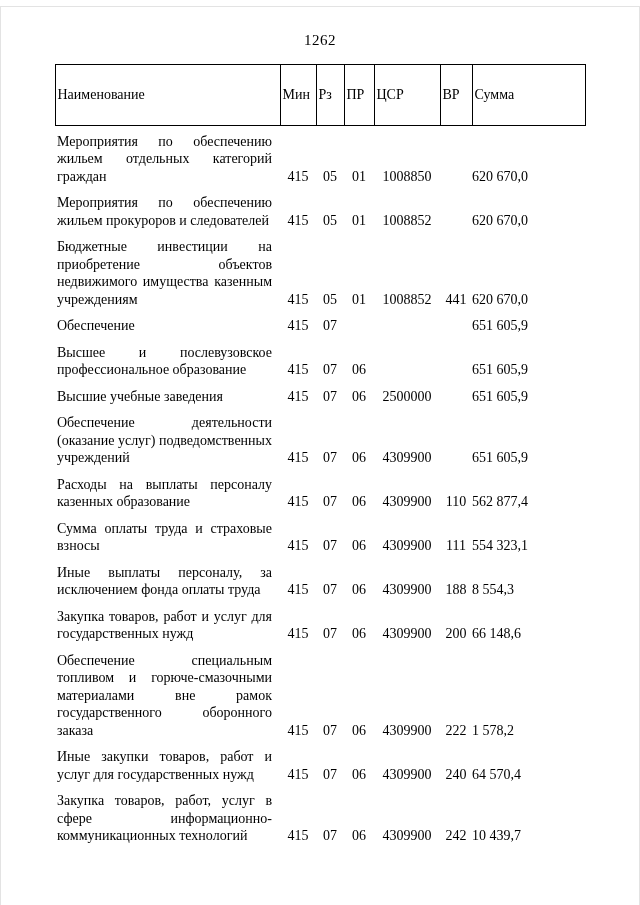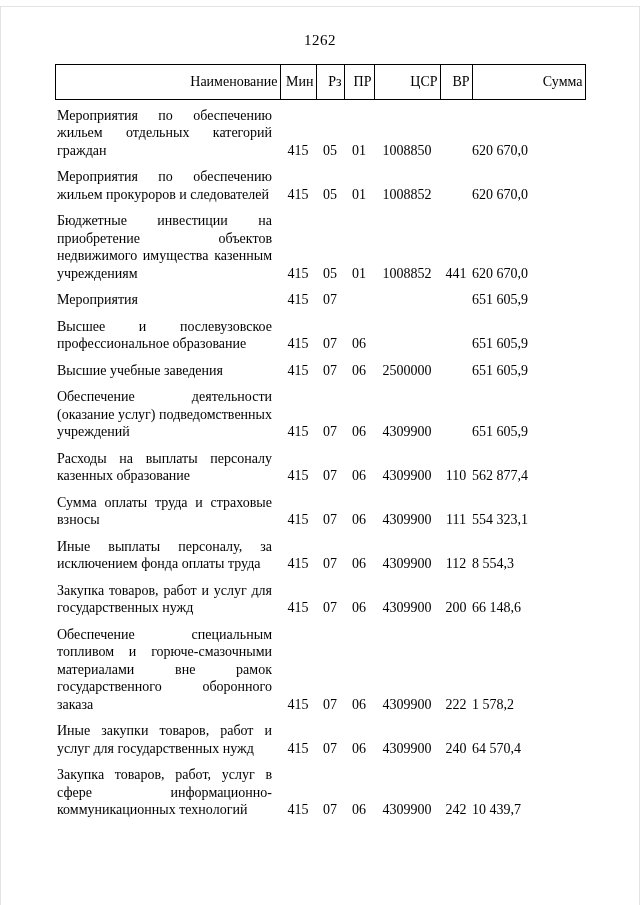--- a/index.html
+++ b/index.html
@@ -32,23 +32,23 @@
   col.c-min  { width: 36px; }
   col.c-rz   { width: 28px; }
   col.c-pr   { width: 30px; }
   col.c-csr  { width: 66px; }
   col.c-vr   { width: 32px; }
   col.c-sum  { width: 113px; }
 
   thead th {
     border: 1px solid #000000;
     font-weight: normal;
-    text-align: right;
+    text-align: left;
     vertical-align: middle;
-    padding: 8px 2px;
+    padding: 21px 2px;
     font-size: 14px;
   }
   tbody td {
     vertical-align: bottom;
     padding: 7px 0 2px 0;
   }
   tbody td.name {
     text-align: justify;
     padding-left: 2px;
     padding-right: 8px;
@@ -112,21 +112,21 @@
         <tr>
     <td class="name">Бюджетные инвестиции на приобретение объектов недвижимого имущества казенным учреждениям</td>
     <td class="num">415</td>
     <td class="num">05</td>
     <td class="num">01</td>
     <td class="num">1008852</td>
     <td class="num">441</td>
     <td class="sum">620 670,0</td>
   </tr>
         <tr>
-    <td class="name">Мероприятия</td>
+    <td class="name">Обеспечение</td>
     <td class="num">415</td>
     <td class="num">07</td>
     <td class="num"></td>
     <td class="num"></td>
     <td class="num"></td>
     <td class="sum">651 605,9</td>
   </tr>
         <tr>
     <td class="name">Высшее и послевузовское профессиональное образование</td>
     <td class="num">415</td>
@@ -171,21 +171,21 @@
     <td class="num">4309900</td>
     <td class="num">111</td>
     <td class="sum">554 323,1</td>
   </tr>
         <tr>
     <td class="name">Иные выплаты персоналу, за исключением фонда оплаты труда</td>
     <td class="num">415</td>
     <td class="num">07</td>
     <td class="num">06</td>
     <td class="num">4309900</td>
-    <td class="num">112</td>
+    <td class="num">188</td>
     <td class="sum">8 554,3</td>
   </tr>
         <tr>
     <td class="name">Закупка товаров, работ и услуг для государственных нужд</td>
     <td class="num">415</td>
     <td class="num">07</td>
     <td class="num">06</td>
     <td class="num">4309900</td>
     <td class="num">200</td>
     <td class="sum">66 148,6</td>

